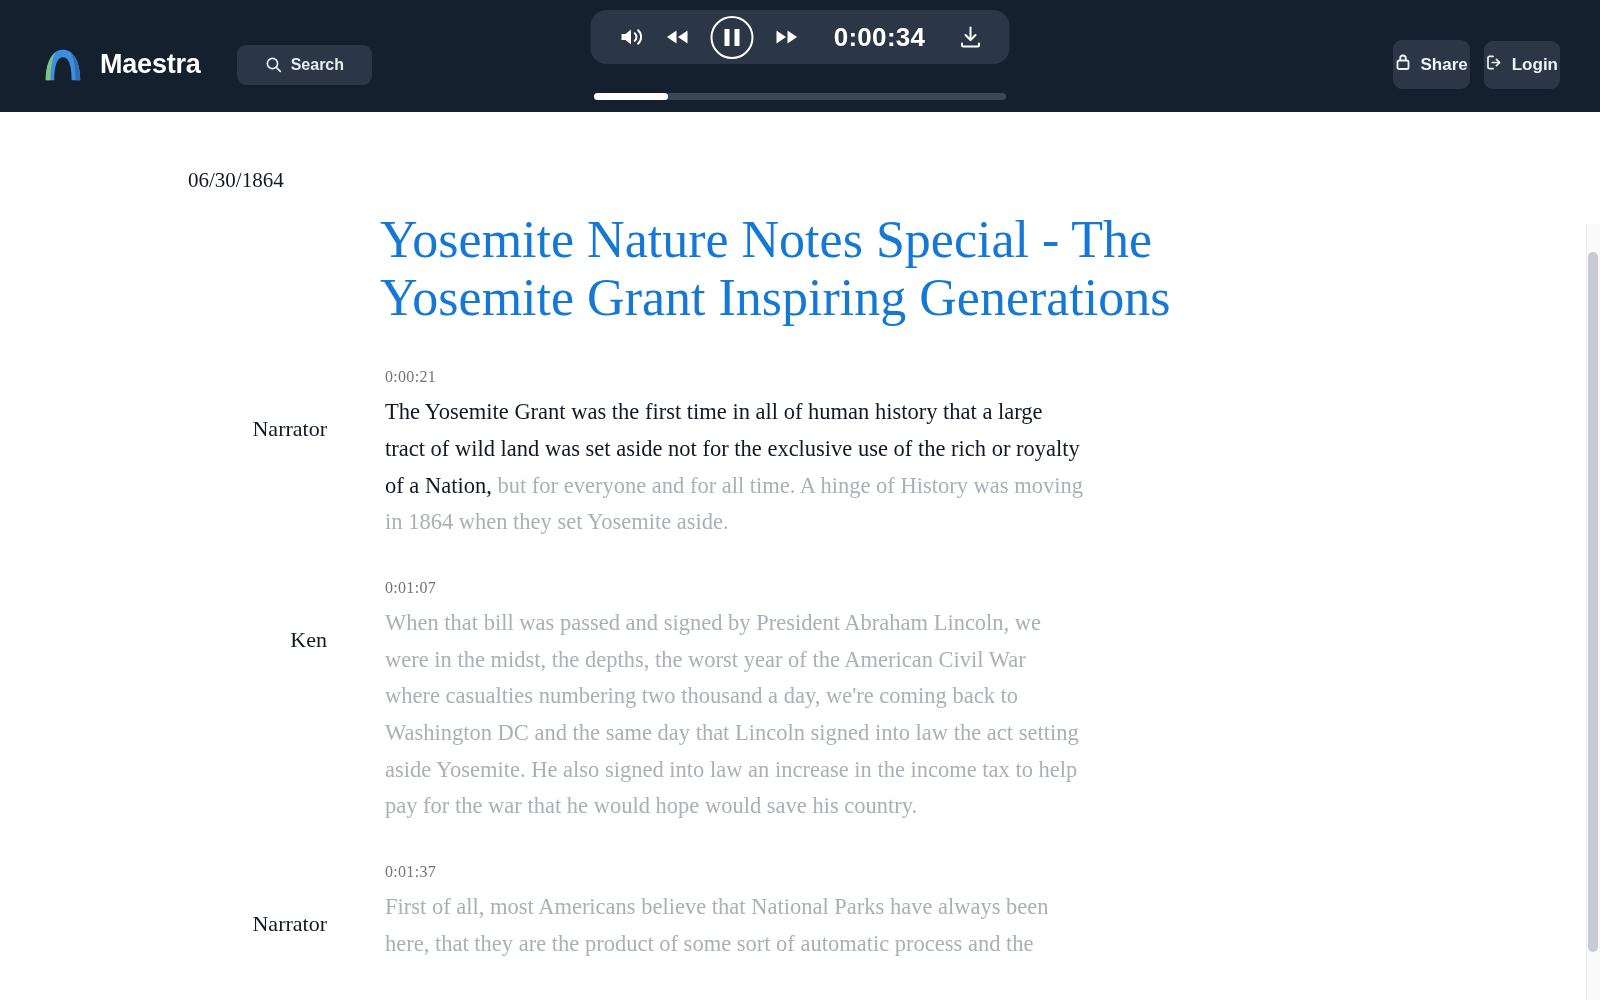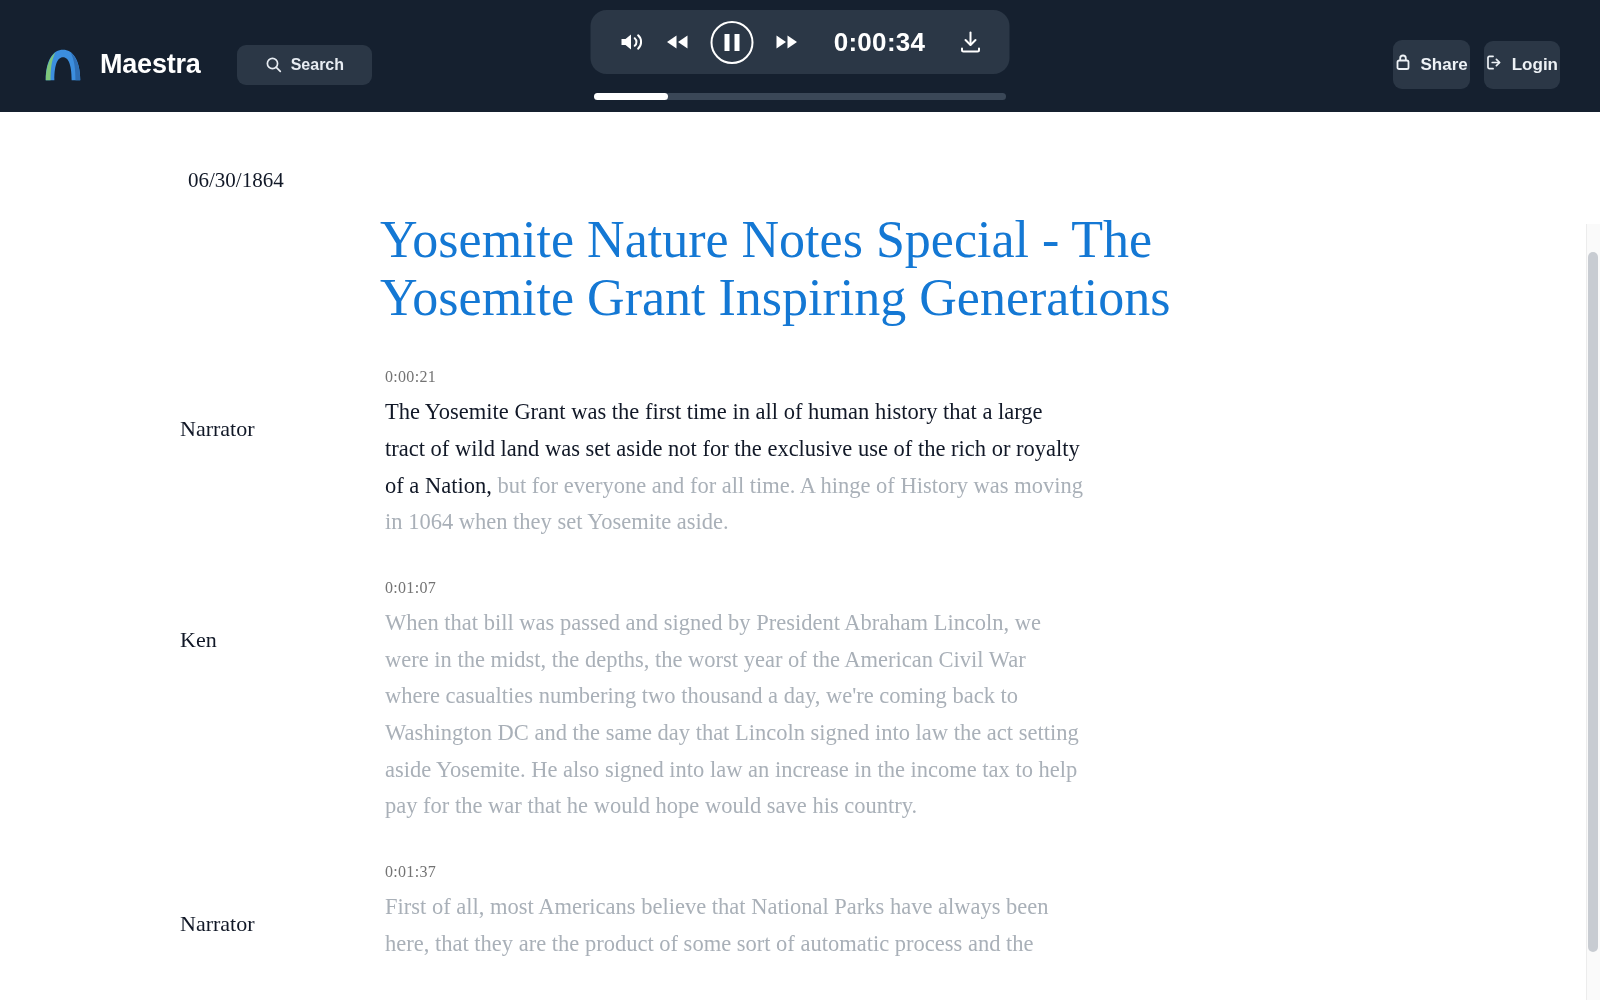--- a/index.html
+++ b/index.html
@@ -61,21 +61,21 @@
   .search-btn svg { display: block; }
 
   
   .player {
     position: absolute;
     left: 50%;
     top: 10px;
     transform: translateX(-50%);
     background: #2b3746;
     border-radius: 16px;
-    height: 64px;
+    height: 54px;
     display: flex;
     align-items: center;
     gap: 18px;
     padding: 0 26px;
     z-index: 5;
   }
   .pbtn {
     background: none;
     border: none;
     padding: 0;
@@ -178,21 +178,21 @@
     max-width: 840px;
   }
 
   .segment {
     display: flex;
     margin-bottom: 38px;
   }
   .speaker {
     width: 205px;
     flex: 0 0 205px;
-    text-align: left;
+    text-align: right;
     padding-right: 58px;
     font-size: 22px;
     color: #111827;
     padding-top: 48px;
   }
   .seg-body { flex: 1; max-width: 700px; }
   .timestamp {
     font-size: 16px;
     color: #737373;
     margin-bottom: 8px;
@@ -328,21 +328,21 @@
   <div class="page">
 
     <div class="doc-date">06/30/1864</div>
     <h1 class="doc-title">Yosemite Nature Notes Special - The Yosemite Grant Inspiring Generations</h1>
 
     <div class="segment">
       <div class="speaker">Narrator</div>
       <div class="seg-body">
         <div class="timestamp">0:00:21</div>
         <div class="seg-text">
-          <span class="spoken">The Yosemite Grant was the first time in all of human history that a large tract of wild land was set aside not for the exclusive use of the rich or royalty of a Nation,</span><span> but for everyone and for all time. A hinge of History was moving in 1064 when they set Yosemite aside.</span>
+          <span class="spoken">The Yosemite Grant was the first time in all of human history that a large tract of wild land was set aside not for the exclusive use of the rich or royalty of a Nation,</span><span> but for everyone and for all time. A hinge of History was moving in 1864 when they set Yosemite aside.</span>
         </div>
       </div>
     </div>
 
     <div class="segment">
       <div class="speaker">Ken</div>
       <div class="seg-body">
         <div class="timestamp">0:01:07</div>
         <div class="seg-text">
           <span class="spoken"></span><span>When that bill was passed and signed by President Abraham Lincoln, we were in the midst, the depths, the worst year of the American Civil War where casualties numbering two thousand a day, we're coming back to Washington DC and the same day that Lincoln signed into law the act setting aside Yosemite. He also signed into law an increase in the income tax to help pay for the war that he would hope would save his country.</span>

